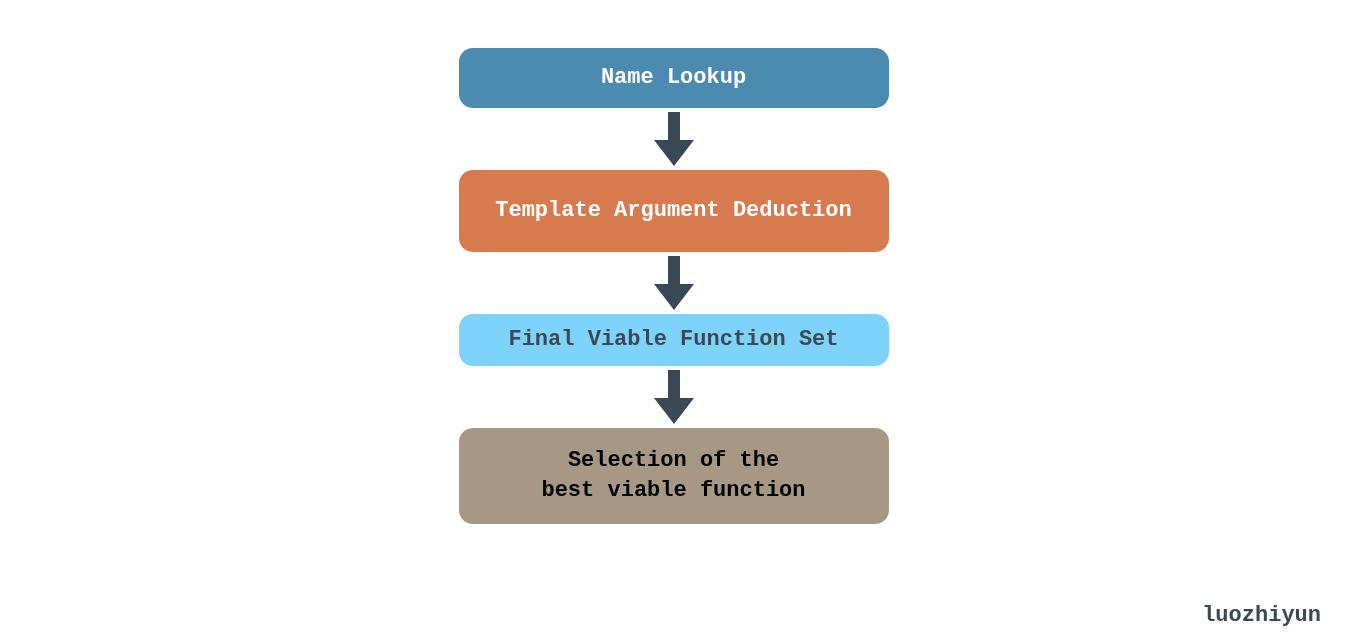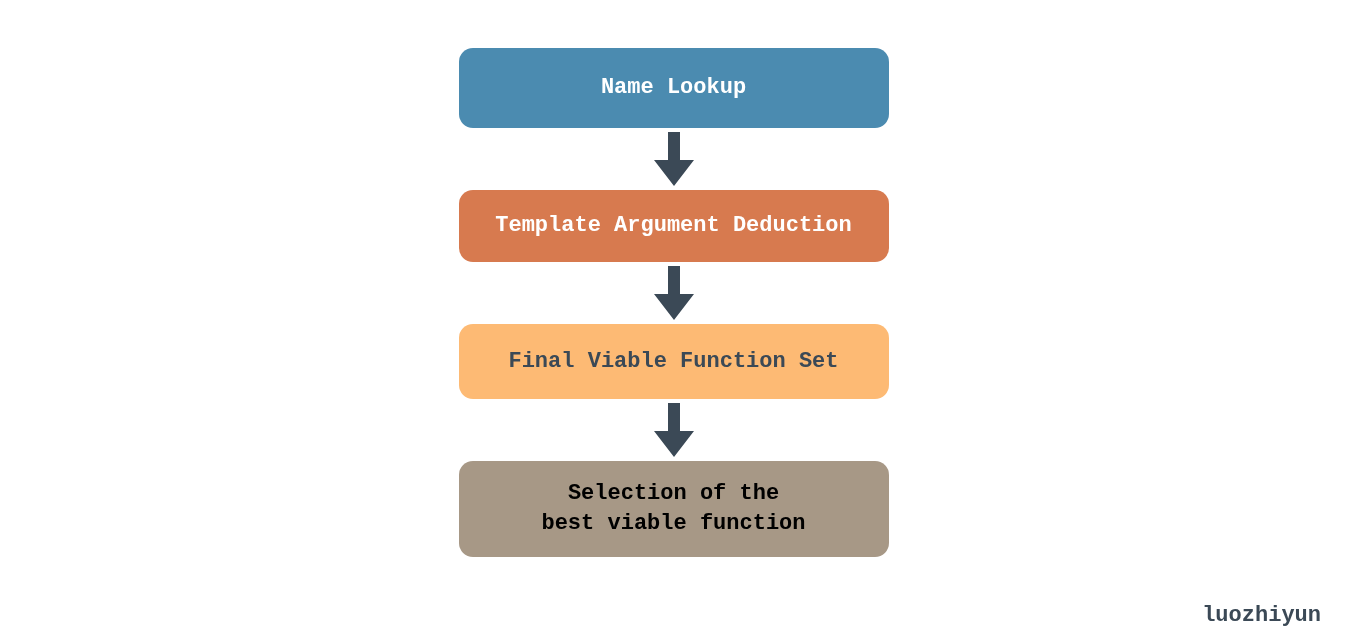--- a/index.html
+++ b/index.html
@@ -26,31 +26,31 @@
       justify-content: center;
       text-align: center;
       font-weight: bold;
       font-size: 22px;
       line-height: 1.35;
       padding: 18px 20px;
     }
     .box-1 {
       background: #4b8bb0;
       color: #ffffff;
-      height: 80px;
+      height: 60px;
     }
     .box-2 {
       background: #d77a4f;
       color: #ffffff;
-      height: 72px;
+      height: 82px;
     }
     .box-3 {
-      background: #fdba74;
+      background: #7dd3fc;
       color: #3b4956;
-      height: 75px;
+      height: 52px;
     }
     .box-4 {
       background: #a79886;
       color: #000000;
       height: 96px;
     }
     .arrow {
       width: 40px;
       height: 58px;
       display: flex;

